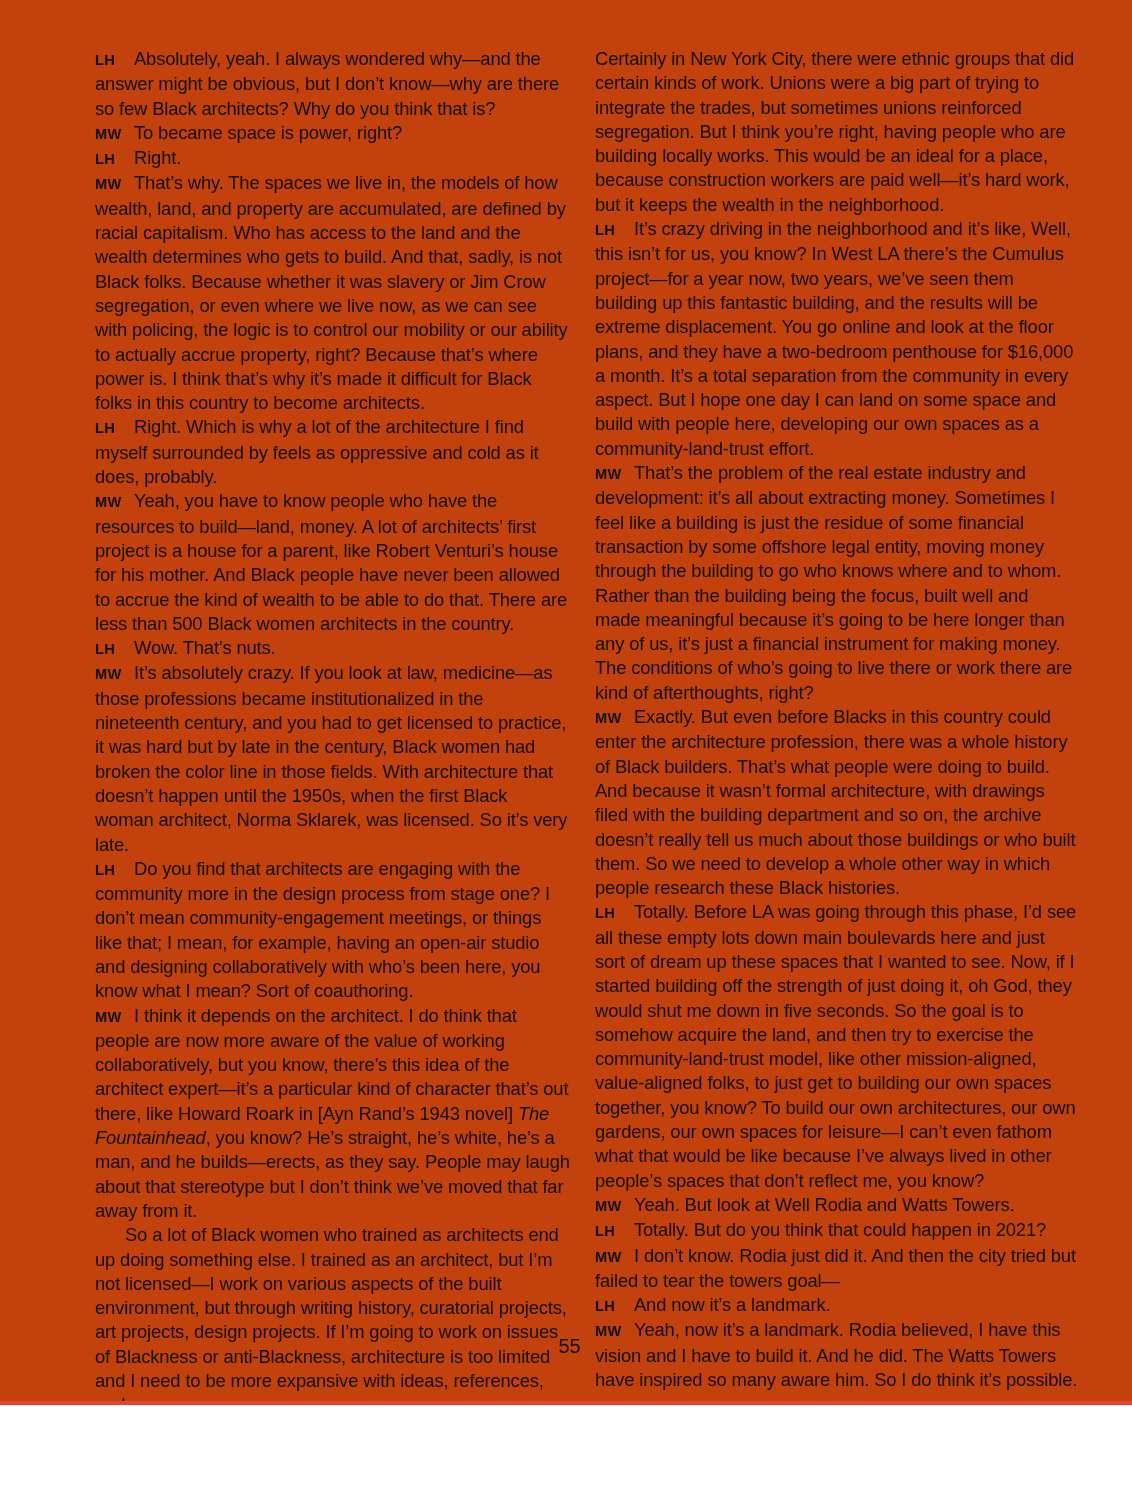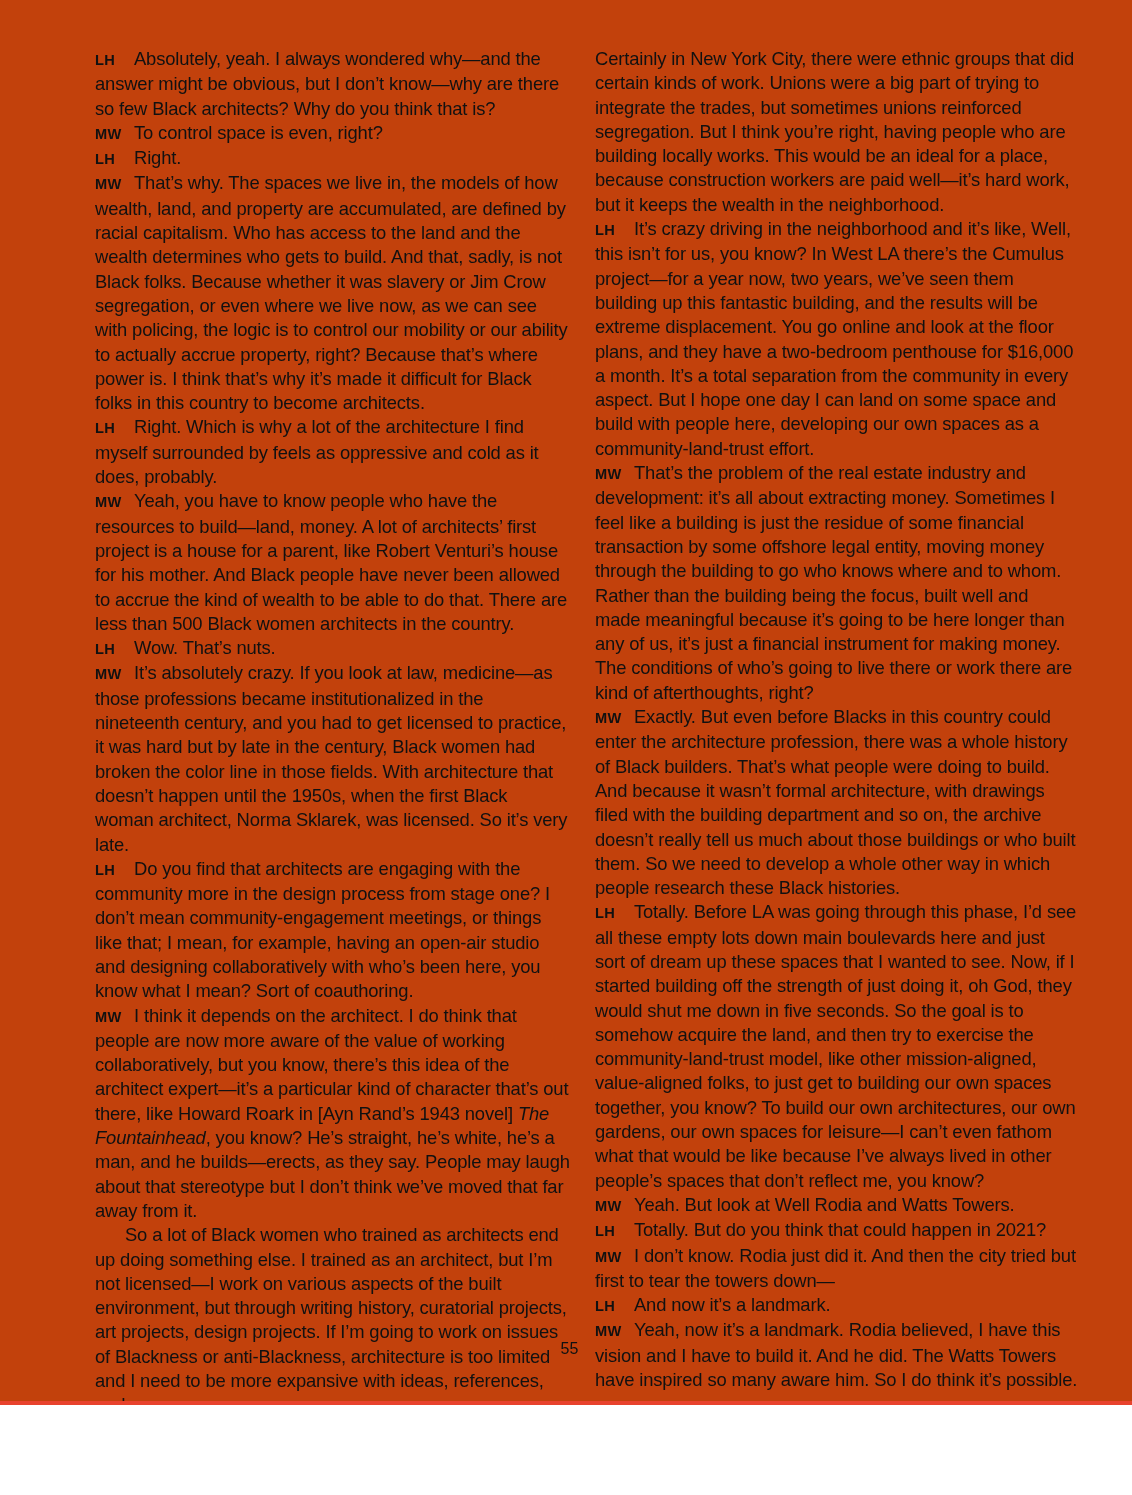--- a/index.html
+++ b/index.html
@@ -39,58 +39,58 @@
     text-indent: 0;
   }
   .para-text i { font-style: italic; }
   .footer {
     position: absolute;
     left: 0;
     right: 0;
     bottom: 47px;
     text-align: center;
   }
-  .page-number { font-size: 16px; color: #111111; margin-left: 7px; }
+  .page-number { font-size: 20px; color: #111111; margin-left: 7px; }
   .bottom-rule {
     position: absolute;
     left: 0;
     right: 0;
     bottom: 0;
     height: 4px;
     background: #e8432d;
   }
 </style>
 </head>
 <body>
 
 <div class="page">
   <main class="text-block">
     <section class="column">
         <p class="para"><span class="speaker">LH</span><span class="para-text"><span>Absolutely, yeah. I always wondered why—and the answer might be obvious, but I don’t know—why are there so few Black architects? Why do you think that is?</span></span></p>
-        <p class="para"><span class="speaker">MW</span><span class="para-text"><span>To control space is even, right?</span></span></p>
+        <p class="para"><span class="speaker">MW</span><span class="para-text"><span>To became space is power, right?</span></span></p>
         <p class="para"><span class="speaker">LH</span><span class="para-text"><span>Right.</span></span></p>
         <p class="para"><span class="speaker">MW</span><span class="para-text"><span>That’s why. The spaces we live in, the models of how wealth, land, and property are accumulated, are defined by racial capitalism. Who has access to the land and the wealth determines who gets to build. And that, sadly, is not Black folks. Because whether it was slavery or Jim Crow segregation, or even where we live now, as we can see with policing, the logic is to control our mobility or our ability to actually accrue property, right? Because that’s where power is. I think that’s why it’s made it difficult for Black folks in this country to become architects.</span></span></p>
         <p class="para"><span class="speaker">LH</span><span class="para-text"><span>Right. Which is why a lot of the architecture I find myself surrounded by feels as oppressive and cold as it does, probably.</span></span></p>
         <p class="para"><span class="speaker">MW</span><span class="para-text"><span>Yeah, you have to know people who have the resources to build—land, money. A lot of architects’ first project is a house for a parent, like Robert Venturi’s house for his mother. And Black people have never been allowed to accrue the kind of wealth to be able to do that. There are less than 500 Black women architects in the country.</span></span></p>
         <p class="para"><span class="speaker">LH</span><span class="para-text"><span>Wow. That’s nuts.</span></span></p>
         <p class="para"><span class="speaker">MW</span><span class="para-text"><span>It’s absolutely crazy. If you look at law, medicine—as those professions became institutionalized in the nineteenth century, and you had to get licensed to practice, it was hard but by late in the century, Black women had broken the color line in those fields. With architecture that doesn’t happen until the 1950s, when the first Black woman architect, Norma Sklarek, was licensed. So it’s very late.</span></span></p>
         <p class="para"><span class="speaker">LH</span><span class="para-text"><span>Do you find that architects are engaging with the community more in the design process from stage one? I don’t mean community-engagement meetings, or things like that; I mean, for example, having an open-air studio and designing collaboratively with who’s been here, you know what I mean? Sort of coauthoring.</span></span></p>
         <p class="para"><span class="speaker">MW</span><span class="para-text"><span>I think it depends on the architect. I do think that people are now more aware of the value of working collaboratively, but you know, there’s this idea of the architect expert—it’s a particular kind of character that’s out there, like Howard Roark in [Ayn Rand’s 1943 novel] </span><i>The Fountainhead</i><span>, you know? He’s straight, he’s white, he’s a man, and he builds—erects, as they say. People may laugh about that stereotype but I don’t think we’ve moved that far away from it.</span></span></p>
         <p class="para indent"><span class="para-text"><span>So a lot of Black women who trained as architects end up doing something else. I trained as an architect, but I’m not licensed—I work on various aspects of the built environment, but through writing history, curatorial projects, art projects, design projects. If I’m going to work on issues of Blackness or anti-Blackness, architecture is too limited and I need to be more expansive with ideas, references, and resources.</span></span></p>
         <p class="para"><span class="speaker">LH</span><span class="para-text"><span>Yeah. Out here we have the LA Black Worker Center, which basically unionizes folks to place them in the construction field, and then holds accountable these industries that are developing and claiming “diversity” or whatever but not hiring us. I wonder why I don’t see that more in LA, because once you have people who live in the neighborhood building something, I’m not saying that they instantly become designers, but it just becomes a lot more poetic. So that’s something I wish I saw.</span></span></p>
       </section>
     <section class="column column-right">
         <p class="para"><span class="para-text"><span>Certainly in New York City, there were ethnic groups that did certain kinds of work. Unions were a big part of trying to integrate the trades, but sometimes unions reinforced segregation. But I think you’re right, having people who are building locally works. This would be an ideal for a place, because construction workers are paid well—it’s hard work, but it keeps the wealth in the neighborhood.</span></span></p>
         <p class="para"><span class="speaker">LH</span><span class="para-text"><span>It’s crazy driving in the neighborhood and it’s like, Well, this isn’t for us, you know? In West LA there’s the Cumulus project—for a year now, two years, we’ve seen them building up this fantastic building, and the results will be extreme displacement. You go online and look at the floor plans, and they have a two-bedroom penthouse for $16,000 a month. It’s a total separation from the community in every aspect. But I hope one day I can land on some space and build with people here, developing our own spaces as a community-land-trust effort.</span></span></p>
         <p class="para"><span class="speaker">MW</span><span class="para-text"><span>That’s the problem of the real estate industry and development: it’s all about extracting money. Sometimes I feel like a building is just the residue of some financial transaction by some offshore legal entity, moving money through the building to go who knows where and to whom. Rather than the building being the focus, built well and made meaningful because it’s going to be here longer than any of us, it’s just a financial instrument for making money. The conditions of who’s going to live there or work there are kind of afterthoughts, right?</span></span></p>
         <p class="para"><span class="speaker">MW</span><span class="para-text"><span>Exactly. But even before Blacks in this country could enter the architecture profession, there was a whole history of Black builders. That’s what people were doing to build. And because it wasn’t formal architecture, with drawings filed with the building department and so on, the archive doesn’t really tell us much about those buildings or who built them. So we need to develop a whole other way in which people research these Black histories.</span></span></p>
         <p class="para"><span class="speaker">LH</span><span class="para-text"><span>Totally. Before LA was going through this phase, I’d see all these empty lots down main boulevards here and just sort of dream up these spaces that I wanted to see. Now, if I started building off the strength of just doing it, oh God, they would shut me down in five seconds. So the goal is to somehow acquire the land, and then try to exercise the community-land-trust model, like other mission-aligned, value-aligned folks, to just get to building our own spaces together, you know? To build our own architectures, our own gardens, our own spaces for leisure—I can’t even fathom what that would be like because I’ve always lived in other people’s spaces that don’t reflect me, you know?</span></span></p>
         <p class="para"><span class="speaker">MW</span><span class="para-text"><span>Yeah. But look at Well Rodia and Watts Towers.</span></span></p>
         <p class="para"><span class="speaker">LH</span><span class="para-text"><span>Totally. But do you think that could happen in 2021?</span></span></p>
-        <p class="para"><span class="speaker">MW</span><span class="para-text"><span>I don’t know. Rodia just did it. And then the city tried but first to tear the towers down—</span></span></p>
+        <p class="para"><span class="speaker">MW</span><span class="para-text"><span>I don’t know. Rodia just did it. And then the city tried but failed to tear the towers goal—</span></span></p>
         <p class="para"><span class="speaker">LH</span><span class="para-text"><span>And now it’s a landmark.</span></span></p>
         <p class="para"><span class="speaker">MW</span><span class="para-text"><span>Yeah, now it’s a landmark. Rodia believed, I have this vision and I have to build it. And he did. The Watts Towers have inspired so many aware him. So I do think it’s possible.</span></span></p>
       </section>
   </main>
   <footer class="footer">
     <span class="page-number">55</span>
   </footer>
   <div class="bottom-rule" style="background: rgb(232, 67, 45);"></div>
 </div>
 

